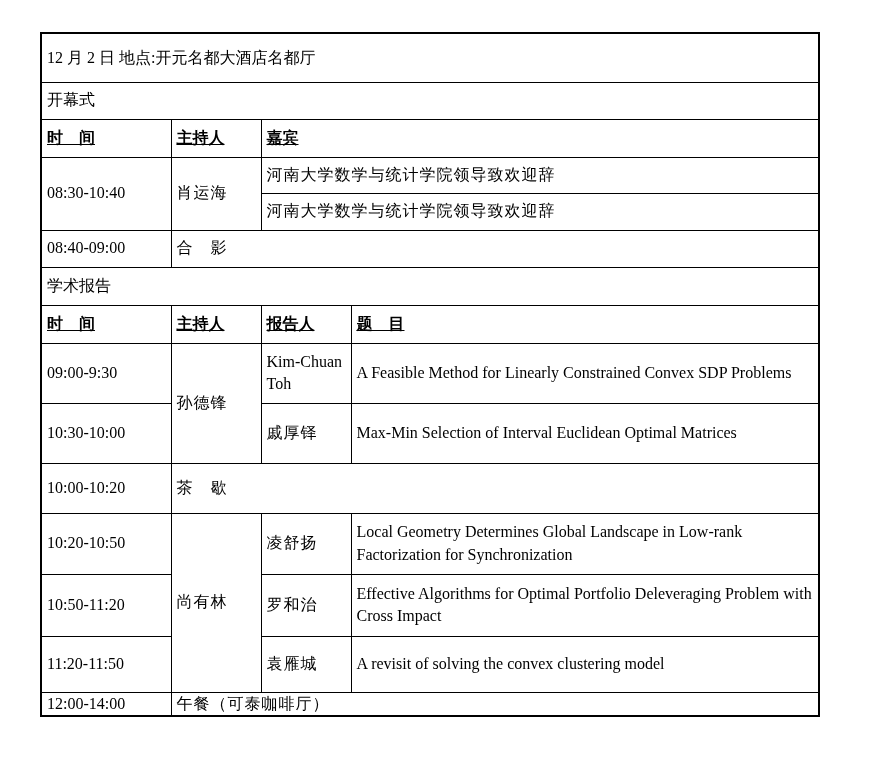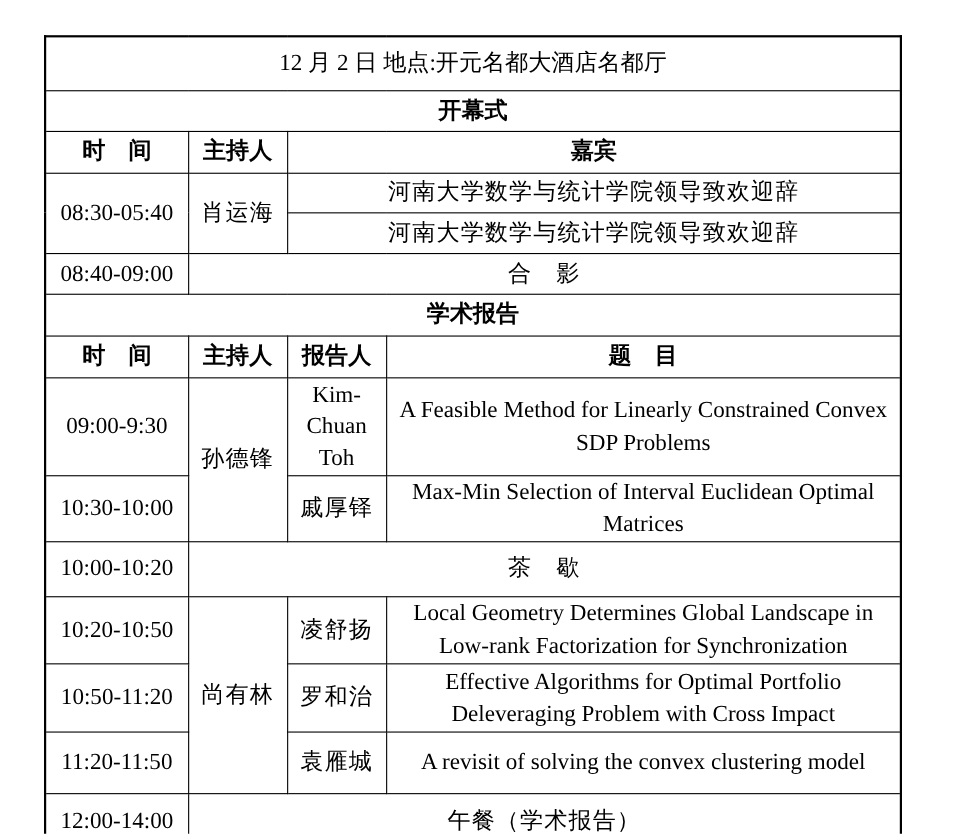--- a/index.html
+++ b/index.html
@@ -21,30 +21,30 @@
     position: absolute;
     left: 40px;
     top: 32px;
     width: 778px;
     border-collapse: collapse;
     table-layout: fixed;
     border: 2px solid #000000;
   }
   table.schedule td {
     border: 1px solid #000000;
-    text-align: center;
+    text-align: left;
     vertical-align: middle;
     padding: 0 5px;
-    font-size: 21px;
+    font-size: 16px;
     line-height: 1.4;
     overflow: hidden;
   }
   .title-cell   { font-size: 22px; }
-  .section-cell { font-size: 21px; font-weight: bold; }
-  .head-cell    { font-size: 20px; font-weight: bold; }
+  .section-cell { font-size: 21px; font-weight: normal; }
+  .head-cell    { font-size: 20px; font-weight: bold; text-decoration: underline; }
   .time-cell    { white-space: nowrap; }
   .speaker-sm   { font-size: 14px; line-height: 1.75; }
   .cn-cell      { letter-spacing: 1px; }
 </style>
 </head>
 <body>
 
 <div class="page">
   <table class="schedule">
     <colgroup>
@@ -63,21 +63,21 @@
       <td colspan="4" class="section-cell">开幕式</td>
     </tr>
 
     <tr style="height:38px">
       <td class="head-cell">时　间</td>
       <td class="head-cell">主持人</td>
       <td colspan="2" class="head-cell">嘉宾</td>
     </tr>
 
     <tr style="height:36px">
-      <td rowspan="2" class="time-cell">08:30-05:40</td>
+      <td rowspan="2" class="time-cell">08:30-10:40</td>
       <td rowspan="2" class="cn-cell">肖运海</td>
       <td colspan="2" class="cn-cell">河南大学数学与统计学院领导致欢迎辞</td>
     </tr>
     <tr style="height:37px">
       <td colspan="2" class="cn-cell">河南大学数学与统计学院领导致欢迎辞</td>
     </tr>
 
     <tr style="height:37px">
       <td class="time-cell">08:40-09:00</td>
       <td colspan="3" class="cn-cell">合　影</td>
@@ -124,19 +124,19 @@
       <td class="cn-cell">罗和治</td>
       <td>Effective Algorithms for Optimal Portfolio Deleveraging Problem with Cross Impact</td>
     </tr>
 
     <tr style="height:56px">
       <td class="time-cell">11:20-11:50</td>
       <td class="cn-cell">袁雁城</td>
       <td>A revisit of solving the convex clustering model</td>
     </tr>
 
-    <tr style="height:52px">
+    <tr style="height:24px">
       <td class="time-cell">12:00-14:00</td>
-      <td colspan="3" class="cn-cell">午餐（学术报告）</td>
+      <td colspan="3" class="cn-cell">午餐（可泰咖啡厅）</td>
     </tr>
   </tbody>
     </table>
 </div>
 
 </body></html>

